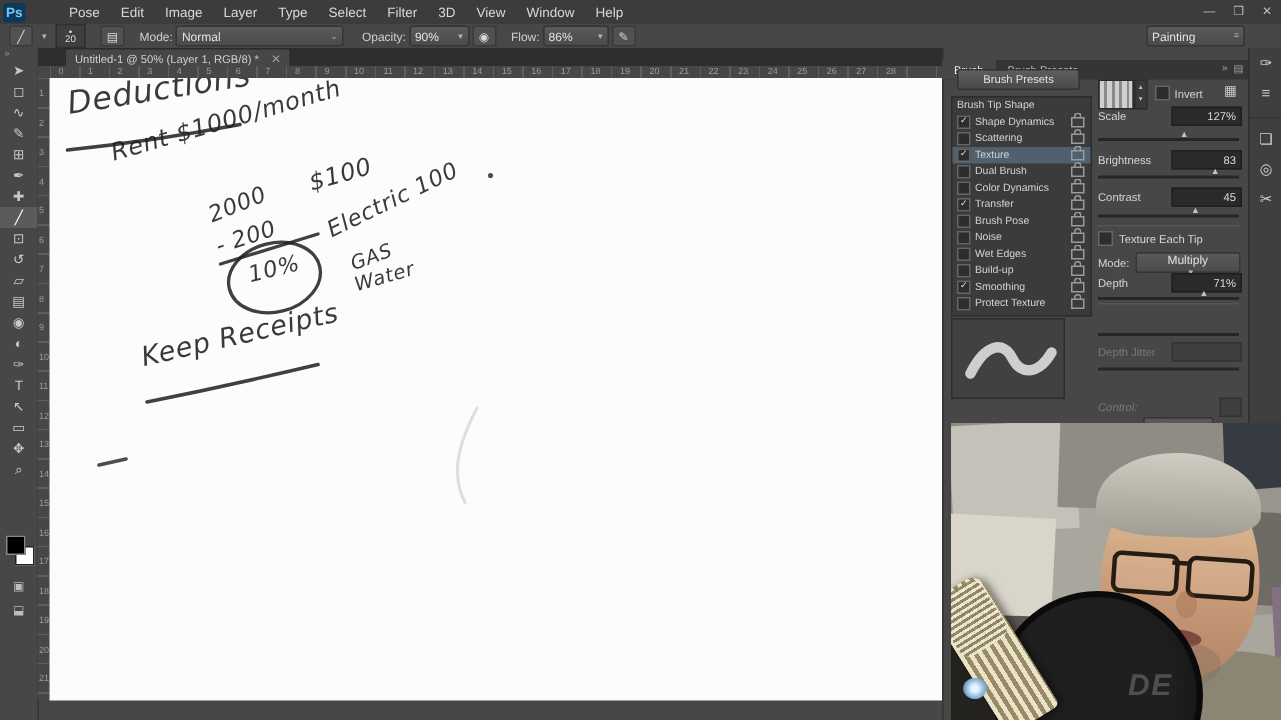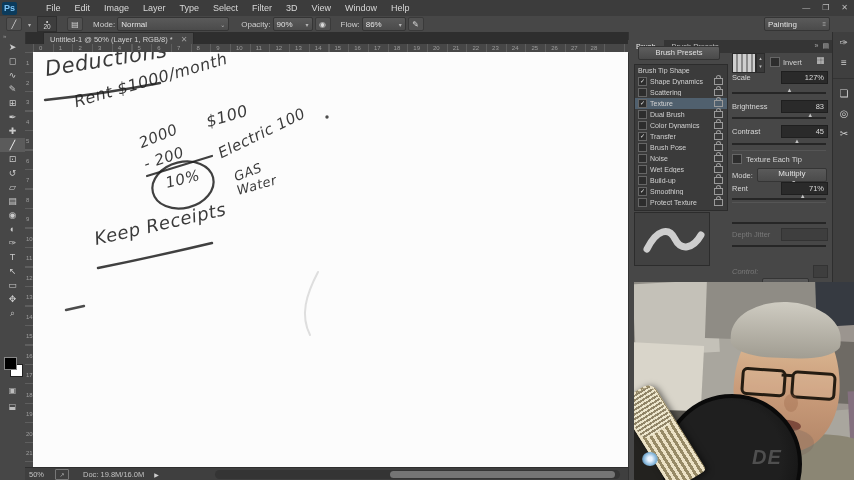--- a/index.html
+++ b/index.html
@@ -158,21 +158,21 @@
         background:radial-gradient(circle,#eaf4ff 20%,#7fb2d8 60%,transparent 100%);}
 </style>
 </head>
 <body>
 
 <div id="app">
 
   <div class="r menubar">
     <div class="pslogo">Ps</div>
     <div id="menus" style="display:flex;">
-        <span class="menu-item">File</span>
+        <span class="menu-item">Pose</span>
         <span class="menu-item">Edit</span>
         <span class="menu-item">Image</span>
         <span class="menu-item">Layer</span>
         <span class="menu-item">Type</span>
         <span class="menu-item">Select</span>
         <span class="menu-item">Filter</span>
         <span class="menu-item">3D</span>
         <span class="menu-item">View</span>
         <span class="menu-item">Window</span>
         <span class="menu-item">Help</span>
@@ -337,29 +337,20 @@
     <div class="note n-2000">2000</div>
     <div class="note n-m200">- 200</div>
     <div class="note n-100">$100</div>
     <div class="note n-electric">Electric 100</div>
     <div class="note n-gas">GAS</div>
     <div class="note n-water">Water</div>
     <div class="note n-pct">10%</div>
     <div class="note n-keep">Keep Receipts</div>
   </div>
 
-  <div class="r statusbar">
-    <span class="sb-zoom">50%</span>
-    <span class="sb-icon">↗</span>
-    <span class="sb-doc">Doc: 19.8M/16.0M</span>
-    <span class="sb-arrow">▶</span>
-    <div class="hscroll">
-      <div class="hthumb"></div>
-    </div>
-  </div>
 
   <div class="r panelbg"></div>
   <div class="r panel">
     <div class="ptabs">
       <div class="ptab active">Brush</div>
       <div class="ptab">Brush Presets</div>
       <div class="ptab-icons">
         <span>»</span>
         <span>▤</span>
       </div>
@@ -478,21 +469,21 @@
 
       <div class="vrow" style="top:128px;justify-content:flex-start;gap:4px;">
         <span>Mode:</span>
         <span class="dropdown mode-dd">
           <span>Multiply</span>
           <span class="dd-arrow">▾</span>
         </span>
       </div>
 
       <div class="vrow" style="top:142px;">
-        <span>Rent</span>
+        <span>Depth</span>
         <span class="vbox">71%</span>
       </div>
       <div class="slider" style="top:152px;">
           <span class="sl-thumb" style="left:72%;">▲</span>
         </div>
 
       <div class="pdivider" style="top:162px;"></div>
 
       <div class="slider" style="top:176px;"></div>
 

